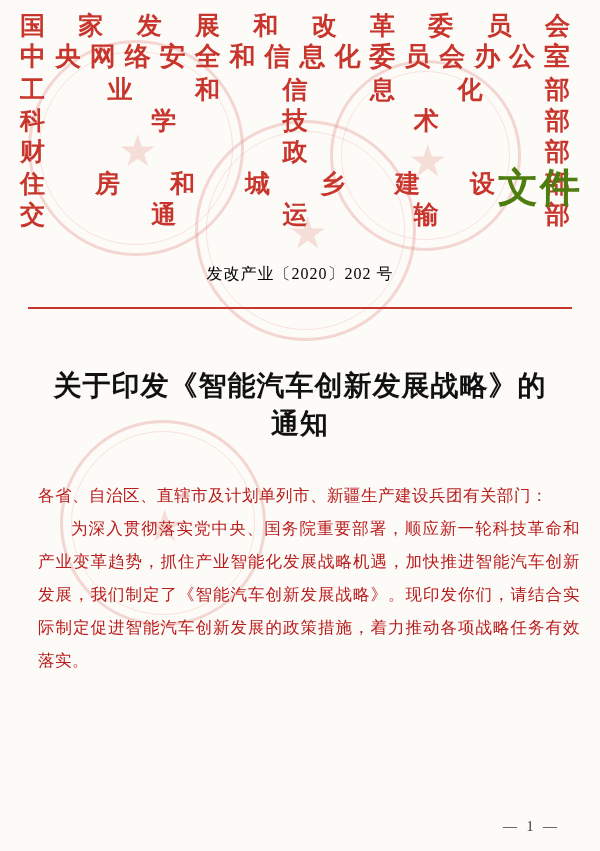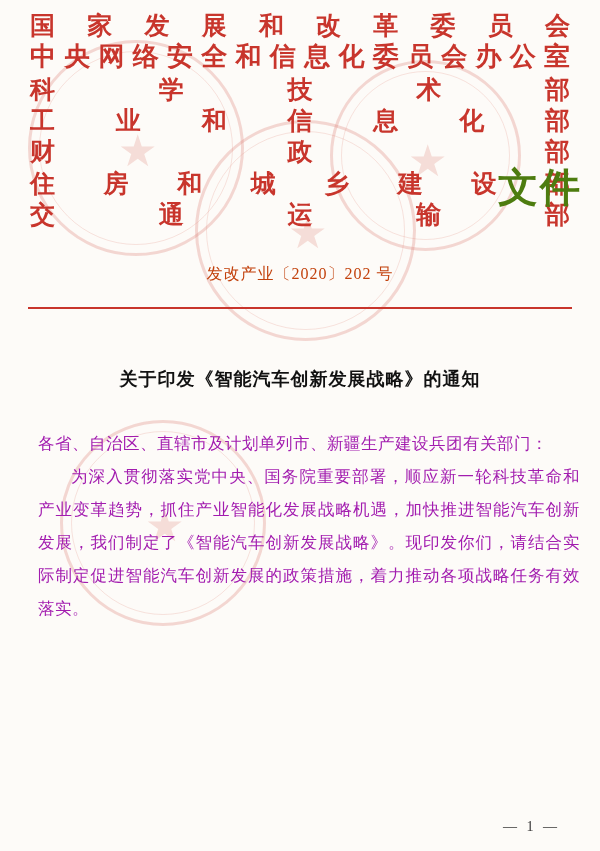--- a/index.html
+++ b/index.html
@@ -44,21 +44,21 @@
   .seal-star {
     position: absolute;
     color: rgba(222, 130, 120, 0.25);
     font-size: 44px;
     line-height: 1;
   }
 
   
   .header {
     position: relative;
-    padding: 10px 30px 0 30px;
+    padding: 10px 30px 0 20px;
     z-index: 2;
   }
   .ministry-line {
     color: #c8352c;
     font-weight: bold;
     font-size: 25px;
     line-height: 1.25;
     letter-spacing: 0px;
     text-align: justify;
     text-align-last: justify;
@@ -77,51 +77,51 @@
     font-weight: bold;
     font-size: 40px;
     letter-spacing: 2px;
     z-index: 3;
     font-family: "Liberation Serif", "DejaVu Serif", serif;
   }
 
   .doc-number {
     margin-top: 34px;
     text-align: center;
-    color: #c2410c;
+    color: #000000;
     font-size: 16px;
     letter-spacing: 1px;
     position: relative;
     z-index: 2;
   }
 
   .red-rule {
     margin: 22px 28px 0 28px;
     height: 2px;
     background: #c8352c;
     position: relative;
     z-index: 2;
   }
 
   .title {
     margin: 58px 40px 0 40px;
     text-align: center;
-    font-size: 18px;
+    font-size: 28px;
     font-weight: bold;
     color: #111;
     letter-spacing: 1px;
     position: relative;
     z-index: 2;
   }
 
   .body-text {
     margin: 36px 20px 0 38px;
     position: relative;
     z-index: 2;
-    color: #a21caf;
+    color: #b91c1c;
   }
   .para {
     font-size: 16.5px;
     line-height: 2.0;
     letter-spacing: 0.5px;
     text-align: justify;
   }
   .para.indent {
     text-indent: 2em;
   }
@@ -146,22 +146,22 @@
   <div class="seal seal-3"></div>
   <div class="seal seal-4"></div>
   <div class="seal-star" style="left:118px; top:130px;">★</div>
   <div class="seal-star" style="left:288px; top:212px;">★</div>
   <div class="seal-star" style="left:145px; top:505px;">★</div>
   <div class="seal-star" style="left:408px; top:140px;">★</div>
 
   <div class="header">
     <div class="ministry-line">国家发展和改革委员会</div>
     <div class="ministry-line small">中央网络安全和信息化委员会办公室</div>
+    <div class="ministry-line">工　业　和　信　息　化　部</div>
     <div class="ministry-line">科　学　技　术　部</div>
-    <div class="ministry-line">工　业　和　信　息　化　部</div>
     <div class="ministry-line">财　　　政　　　部</div>
     <div class="ministry-line">住　房　和　城　乡　建　设　部</div>
     <div class="ministry-line">交　通　运　输　部</div>
   </div>
 
   <div class="wenjian">文件</div>
 
   <div class="doc-number">发改产业〔2020〕202 号</div>
 
   <div class="red-rule"></div>

